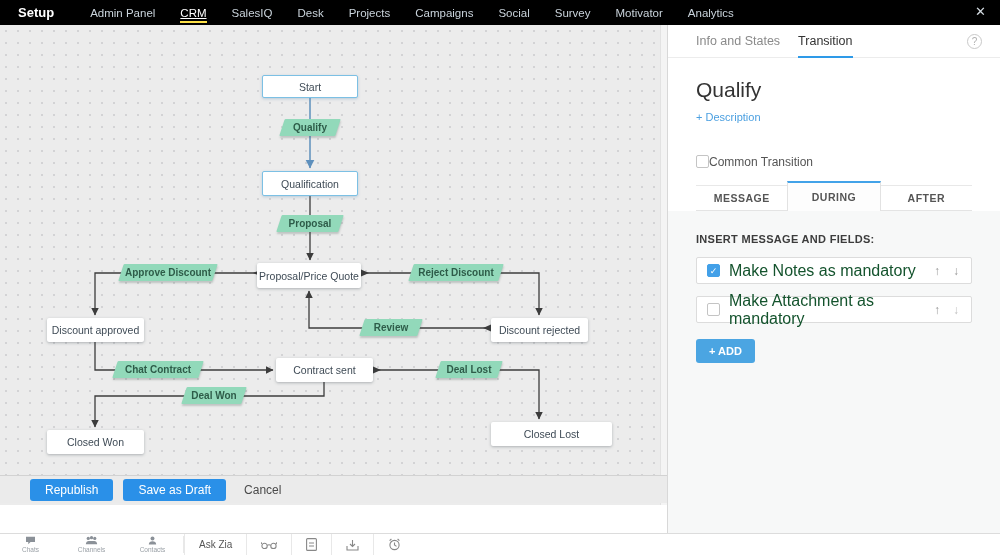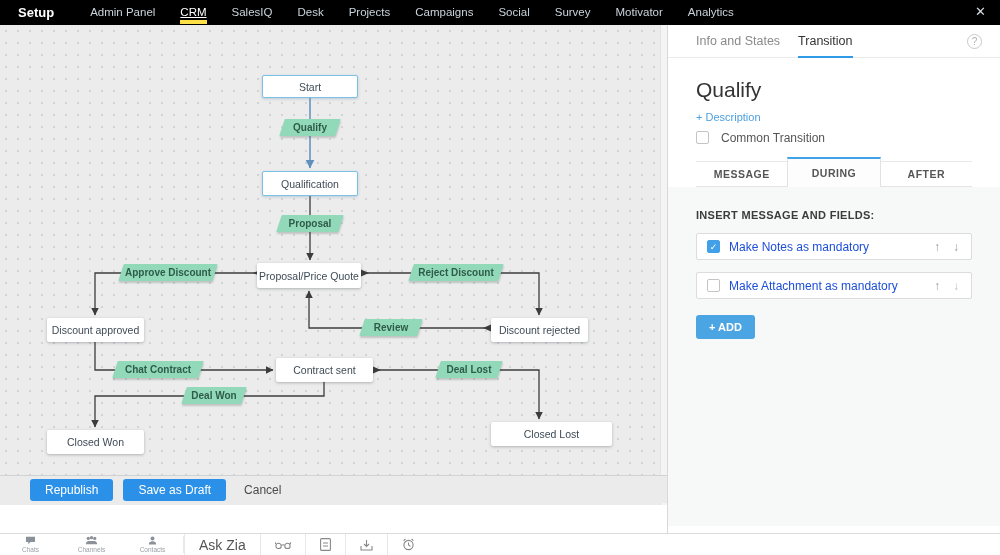--- a/index.html
+++ b/index.html
@@ -6,21 +6,21 @@
   html,body { width:1000px; height:555px; overflow:hidden; background:#fff;
               font-family:"Liberation Sans", sans-serif; }
   #app { position:relative; width:1000px; height:555px; }
 
   
   .topbar { position:absolute; left:0; top:0; width:1000px; height:25px;
             background:#000000; display:flex; align-items:center; }
   .topbar .brand { color:#fff; font-size:13px; font-weight:bold; margin-left:18px; }
   .topnav { display:flex; margin-left:36px; gap:25px; }
   .topnav .item { color:#c9d3db; font-size:11.5px; cursor:pointer; padding:4px 0 2px; }
-  .topnav .item.active { color:#fff; border-bottom:4px solid #fde047;text-decoration:underline; }
+  .topnav .item.active { color:#fff; border-bottom:2px solid #fde047;text-decoration:underline; }
   .win-close { position:absolute; right:14px; top:4px; color:#d5dde3; font-size:13px; cursor:pointer; }
 
   
   .canvas { position:absolute; left:0; top:25px; width:667px; height:480px;
             background-color:#ececec;
             background-image:radial-gradient(#d3d3d5 1px, transparent 1.2px);
             background-size:12px 12px; overflow:hidden; }
   .canvas svg { position:absolute; left:0; top:0; }
   .vtrack { position:absolute; right:0; top:0; width:7px; height:480px;
             background:#f4f4f4; border-left:1px solid #e2e2e2; }
@@ -45,39 +45,39 @@
                 border-bottom:1px solid #ececec; position:relative; }
   .ptab { font-size:12.5px; color:#8a8a8a; margin-right:18px; cursor:pointer;
           height:33px; line-height:32px; }
   .ptab.active { color:#333; border-bottom:2px solid #2e9ae8; }
   .help { position:absolute; right:18px; top:9px; width:15px; height:15px; border-radius:50%;
           border:1px solid #c9c9c9; color:#b0b0b0; font-size:10px; text-align:center;
           line-height:14px; cursor:pointer; }
   .panel-top { padding:20px 28px 0; }
   .ptitle { font-size:21px; color:#333; }
   .desc-link { display:inline-block; margin-top:9px; font-size:11px; color:#4a9fe0; cursor:pointer; }
-  .common-row { display:flex; align-items:flex-start; gap:12px; margin-top:6px; }
+  .common-row { display:flex; align-items:flex-start; gap:0; margin-top:30px; }
   .cbox { width:13px; height:13px; border:1px solid #c4c4c4; border-radius:2px;
           background:#fff; cursor:pointer; flex:0 0 13px; }
   .cbox.checked { background:#42a0e8; border-color:#42a0e8; color:#fff; font-size:9px;
           line-height:12px; text-align:center; }
   .common-row .lbl { font-size:12px; color:#555; }
 
   .phase-tabs { display:flex; margin-top:16px; position:relative; }
   .phase-tab { flex:1; height:26px; line-height:25px; text-align:center; font-size:10.5px;
                font-weight:bold; letter-spacing:.5px; color:#555; background:#fff;
                border-top:1px solid #e8e8e8; border-bottom:1px solid #e4e4e4; cursor:pointer; }
   .phase-tab.active { height:30px; margin-top:-4px; line-height:29px; background:#fdfdfd;
                border:1px solid #e2e2e2; border-top:2px solid #42a2e8; border-bottom:none; z-index:1; }
 
   .panel-body { background:#f7f8f8; height:339px; padding:22px 28px 0; }
   .sec-head { font-size:11px; font-weight:bold; color:#3c3c3c; letter-spacing:.3px; }
   .field-row { display:flex; align-items:center; background:#fff; border:1px solid #dcdcdc;
                border-radius:2px; height:27px; padding:0 10px; margin-top:12px; gap:9px; }
-  .field-row .flabel { flex:1; font-size:12px; color:#1d4ed8; }
+  .field-row .flabel { flex:1; font-size:16px; color:#14532d; }
   .arr { font-size:12px; color:#999; cursor:pointer; padding:0 2px; }
   .arr.dim { color:#c0c0c0; }
   .add-btn { display:inline-block; margin-top:16px; background:#4ba5e2; color:#fff;
              font-size:11px; font-weight:bold; padding:6px 13px; border-radius:3px; cursor:pointer; }
 
   
   .actionbar { position:absolute; left:0; top:475px; width:667px; height:28px;
                background:#ebebeb; border-top:1px solid #d2d2d2; display:flex;
                align-items:center; padding-left:30px; gap:10px; }
   .abtn { height:22px; line-height:22px; padding:0 15px; background:#2a90e8; color:#fff;
@@ -90,21 +90,21 @@
   .chat-item { width:61px; display:flex; flex-direction:column; align-items:center;
                justify-content:center; cursor:pointer; }
   .chat-item svg { display:block; }
   .chat-item .clabel { font-size:6.5px; color:#9aa0a6; margin-top:1px; }
   .vdiv { width:1px; background:#e8e8e8; margin:2px 0; }
   .smart-chat { flex:1; display:flex; align-items:center; padding-left:10px;
                 font-size:11px; color:#b0b0b0; cursor:text; }
   .zia-right { display:flex; align-items:stretch; }
   .zia-cell { display:flex; align-items:center; justify-content:center; padding:0 14px;
               border-left:1px solid #e8e8e8; cursor:pointer; }
-  .askzia { font-size:14px; color:#555; }
+  .askzia { font-size:10px; color:#555; }
 </style>
 </head>
 <body>
 
 <div id="app">
 
   <div class="topbar">
     <span class="brand">Setup</span>
     <div class="topnav">
       <span class="item">Admin Panel</span>

